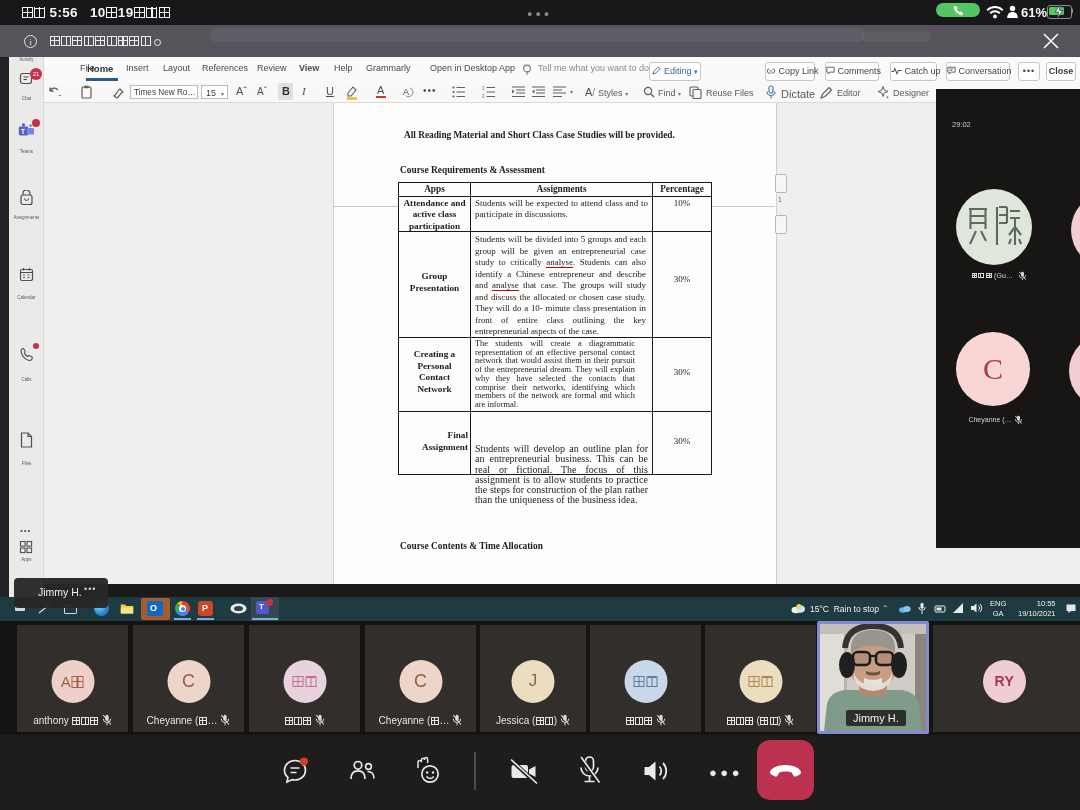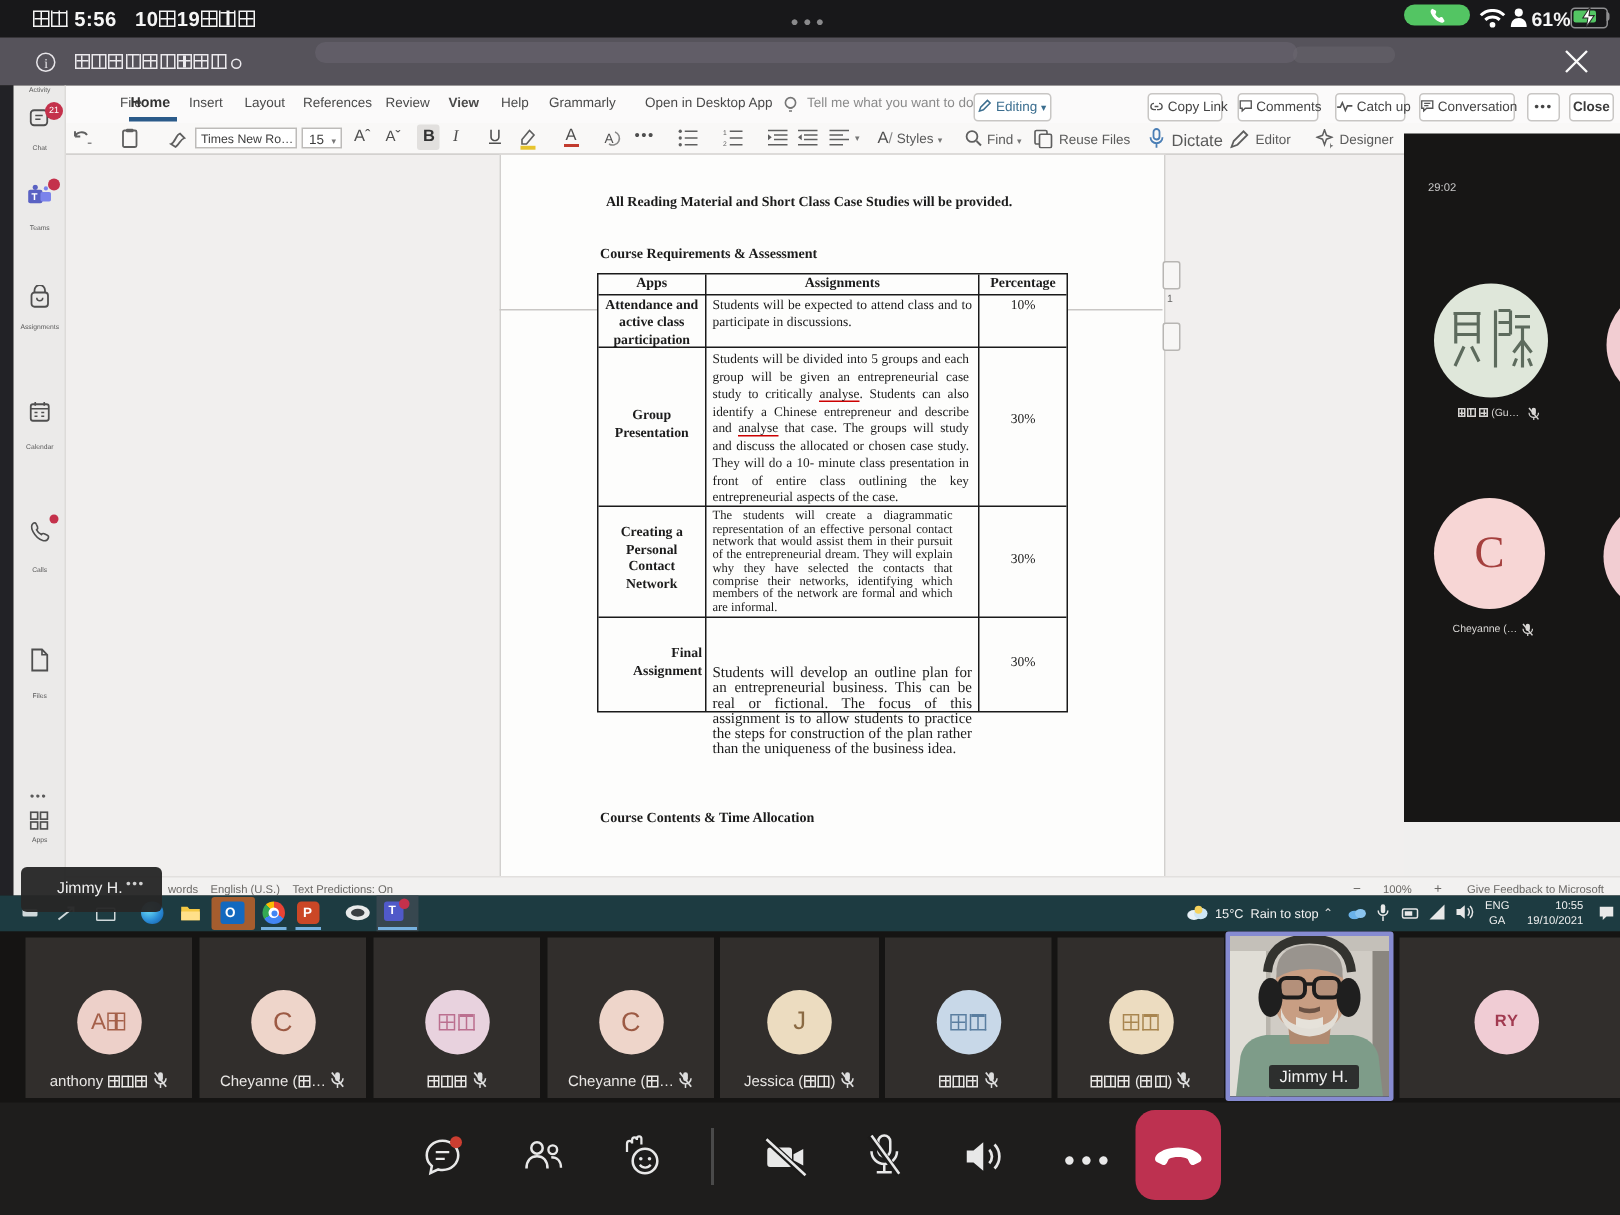--- a/index.html
+++ b/index.html
@@ -223,27 +223,20 @@
       <div class="abs doc" style="left:2px;top:166px;width:67px;text-align:center;font-size:9.2px;font-weight:bold;line-height:11.5px;">Creating a Personal Contact Network</div>
       <div class="abs doc" style="left:76px;top:157px;width:160px;font-size:8.4px;line-height:8.7px;text-align:justify;">The students will create a diagrammatic representation of an effective personal contact network that would assist them in their pursuit of the entrepreneurial dream. They will explain why they have selected the contacts that comprise their networks, identifying which members of the network are formal and which are informal.</div>
       <div class="abs doc" style="left:254px;top:184px;width:58px;text-align:center;font-size:9px;">30%</div>
       <div class="abs doc" style="left:2px;top:247px;width:67px;text-align:right;font-size:9.2px;font-weight:bold;line-height:11.5px;">Final Assignment</div>
       <div class="abs doc" style="left:76px;top:230px;width:173px;font-size:10px;line-height:10.3px;text-align:justify;margin-top:31px;">Students will develop an outline plan for an entrepreneurial business. This can be real or fictional. The focus of this assignment is to allow students to practice the steps for construction of the plan rather than the uniqueness of the business idea.</div>
       <div class="abs doc" style="left:254px;top:253px;width:58px;text-align:center;font-size:9px;">30%</div>
     </div>
     <div class="abs doc" style="left:356px;top:438px;font-size:9.4px;font-weight:bold;">Course Contents &amp; Time Allocation</div>
 
   </div>
-  <div class="abs" id="wstatus">
-    <div class="abs" style="left:68px;top:3px;">words&nbsp;&nbsp;&nbsp;&nbsp;English (U.S.)&nbsp;&nbsp;&nbsp;&nbsp;Text Predictions: On</div>
-    <div class="abs" style="left:858px;top:2px;font-size:9px;">−</div>
-    <div class="abs" style="left:878px;top:3px;">100%</div>
-    <div class="abs" style="left:912px;top:2px;font-size:9px;">+</div>
-    <div class="abs" style="left:934px;top:3px;">Give Feedback to Microsoft</div>
-  </div>
   <div class="abs" id="leftdark"></div>
   <div class="abs" id="sidebar">
     <div class="lab" style="top:0px;">Activity</div>
     <svg class="abs" style="left:10px;top:15px;" width="14" height="14" viewBox="0 0 14 14">
         <rect x="1.5" y="1.5" width="11" height="10" rx="2.2" fill="none" stroke="#4f4f4f" stroke-width="1.2"></rect>
         <path d="M4.5 5 H9.5 M4.5 7.5 H8" stroke="#4f4f4f" stroke-width="1"></path>
       </svg>
     <div class="abs" style="left:21px;top:11px;width:12px;height:12px;border-radius:50%;background:#c4314b;color:#fff;font-size:6px;line-height:12px;text-align:center;">21</div>
     <div class="lab" style="top:39px;">Chat</div>
     <svg class="abs" style="left:9px;top:66px;" width="17" height="16" viewBox="0 0 17 16">
@@ -453,21 +446,21 @@
         <rect x="33" y="28" width="17" height="13" rx="4.5" fill="#b4907a" stroke="#1c1c1c" stroke-width="2.6"></rect>
         <rect x="56" y="28" width="17" height="13" rx="4.5" fill="#b4907a" stroke="#1c1c1c" stroke-width="2.6"></rect>
         <path d="M50 32 L56 32" stroke="#1c1c1c" stroke-width="2.2"></path>
         <path d="M25 24 Q27 2 53 2 Q79 2 81 24" fill="none" stroke="#33332f" stroke-width="6"></path>
         <ellipse cx="27" cy="41" rx="8" ry="13" fill="#1f1f1f"></ellipse>
         <ellipse cx="79" cy="41" rx="8" ry="13" fill="#1f1f1f"></ellipse>
       </svg>
       <div class="abs" style="left:26px;top:86px;background:rgba(38,38,38,0.92);color:#f2f2f2;font-size:11px;padding:2px 7px;border-radius:2px;">Jimmy H.</div>
     </div>
     <div class="tile" style="left:933px;width:147px;">
-      <div class="av" style="left:50px;transform:none;background:#f0ccd4;color:#a13a50;font-size:11px;font-weight:bold;line-height:43px;letter-spacing:0.5px;">RY</div>
+      <div class="av" style="left:50px;transform:none;background:#f0ccd4;color:#a13a50;font-size:14px;font-weight:bold;line-height:43px;letter-spacing:0.5px;">RY</div>
     </div>
 
     <svg class="abs" style="left:279px;top:134px;" width="33" height="33" viewBox="0 0 33 33">
         <path d="M16 5.5 C10 5.5 5.5 9.8 5.5 15.2 C5.5 18.1 6.8 20.6 8.9 22.3 L8 27 L13.2 24.6 C14.1 24.8 15 25 16 25 C22 25 26.5 20.6 26.5 15.2 C26.5 9.8 22 5.5 16 5.5 Z" fill="none" stroke="#e8e8e8" stroke-width="1.7"></path>
         <path d="M11.5 13 H20.5 M11.5 17.5 H17.5" stroke="#e8e8e8" stroke-width="1.5"></path>
         <circle cx="25" cy="6.5" r="4" fill="#cc3e31"></circle>
       </svg>
     <svg class="abs" style="left:348px;top:136px;" width="29" height="28" viewBox="0 0 29 28">
         <circle cx="10" cy="8.3" r="3.8" fill="none" stroke="#e8e8e8" stroke-width="1.7"></circle>
         <path d="M3 22 C3 16.5 6 13.8 10 13.8 C14 13.8 17 16.5 17 22" fill="none" stroke="#e8e8e8" stroke-width="1.7"></path>

